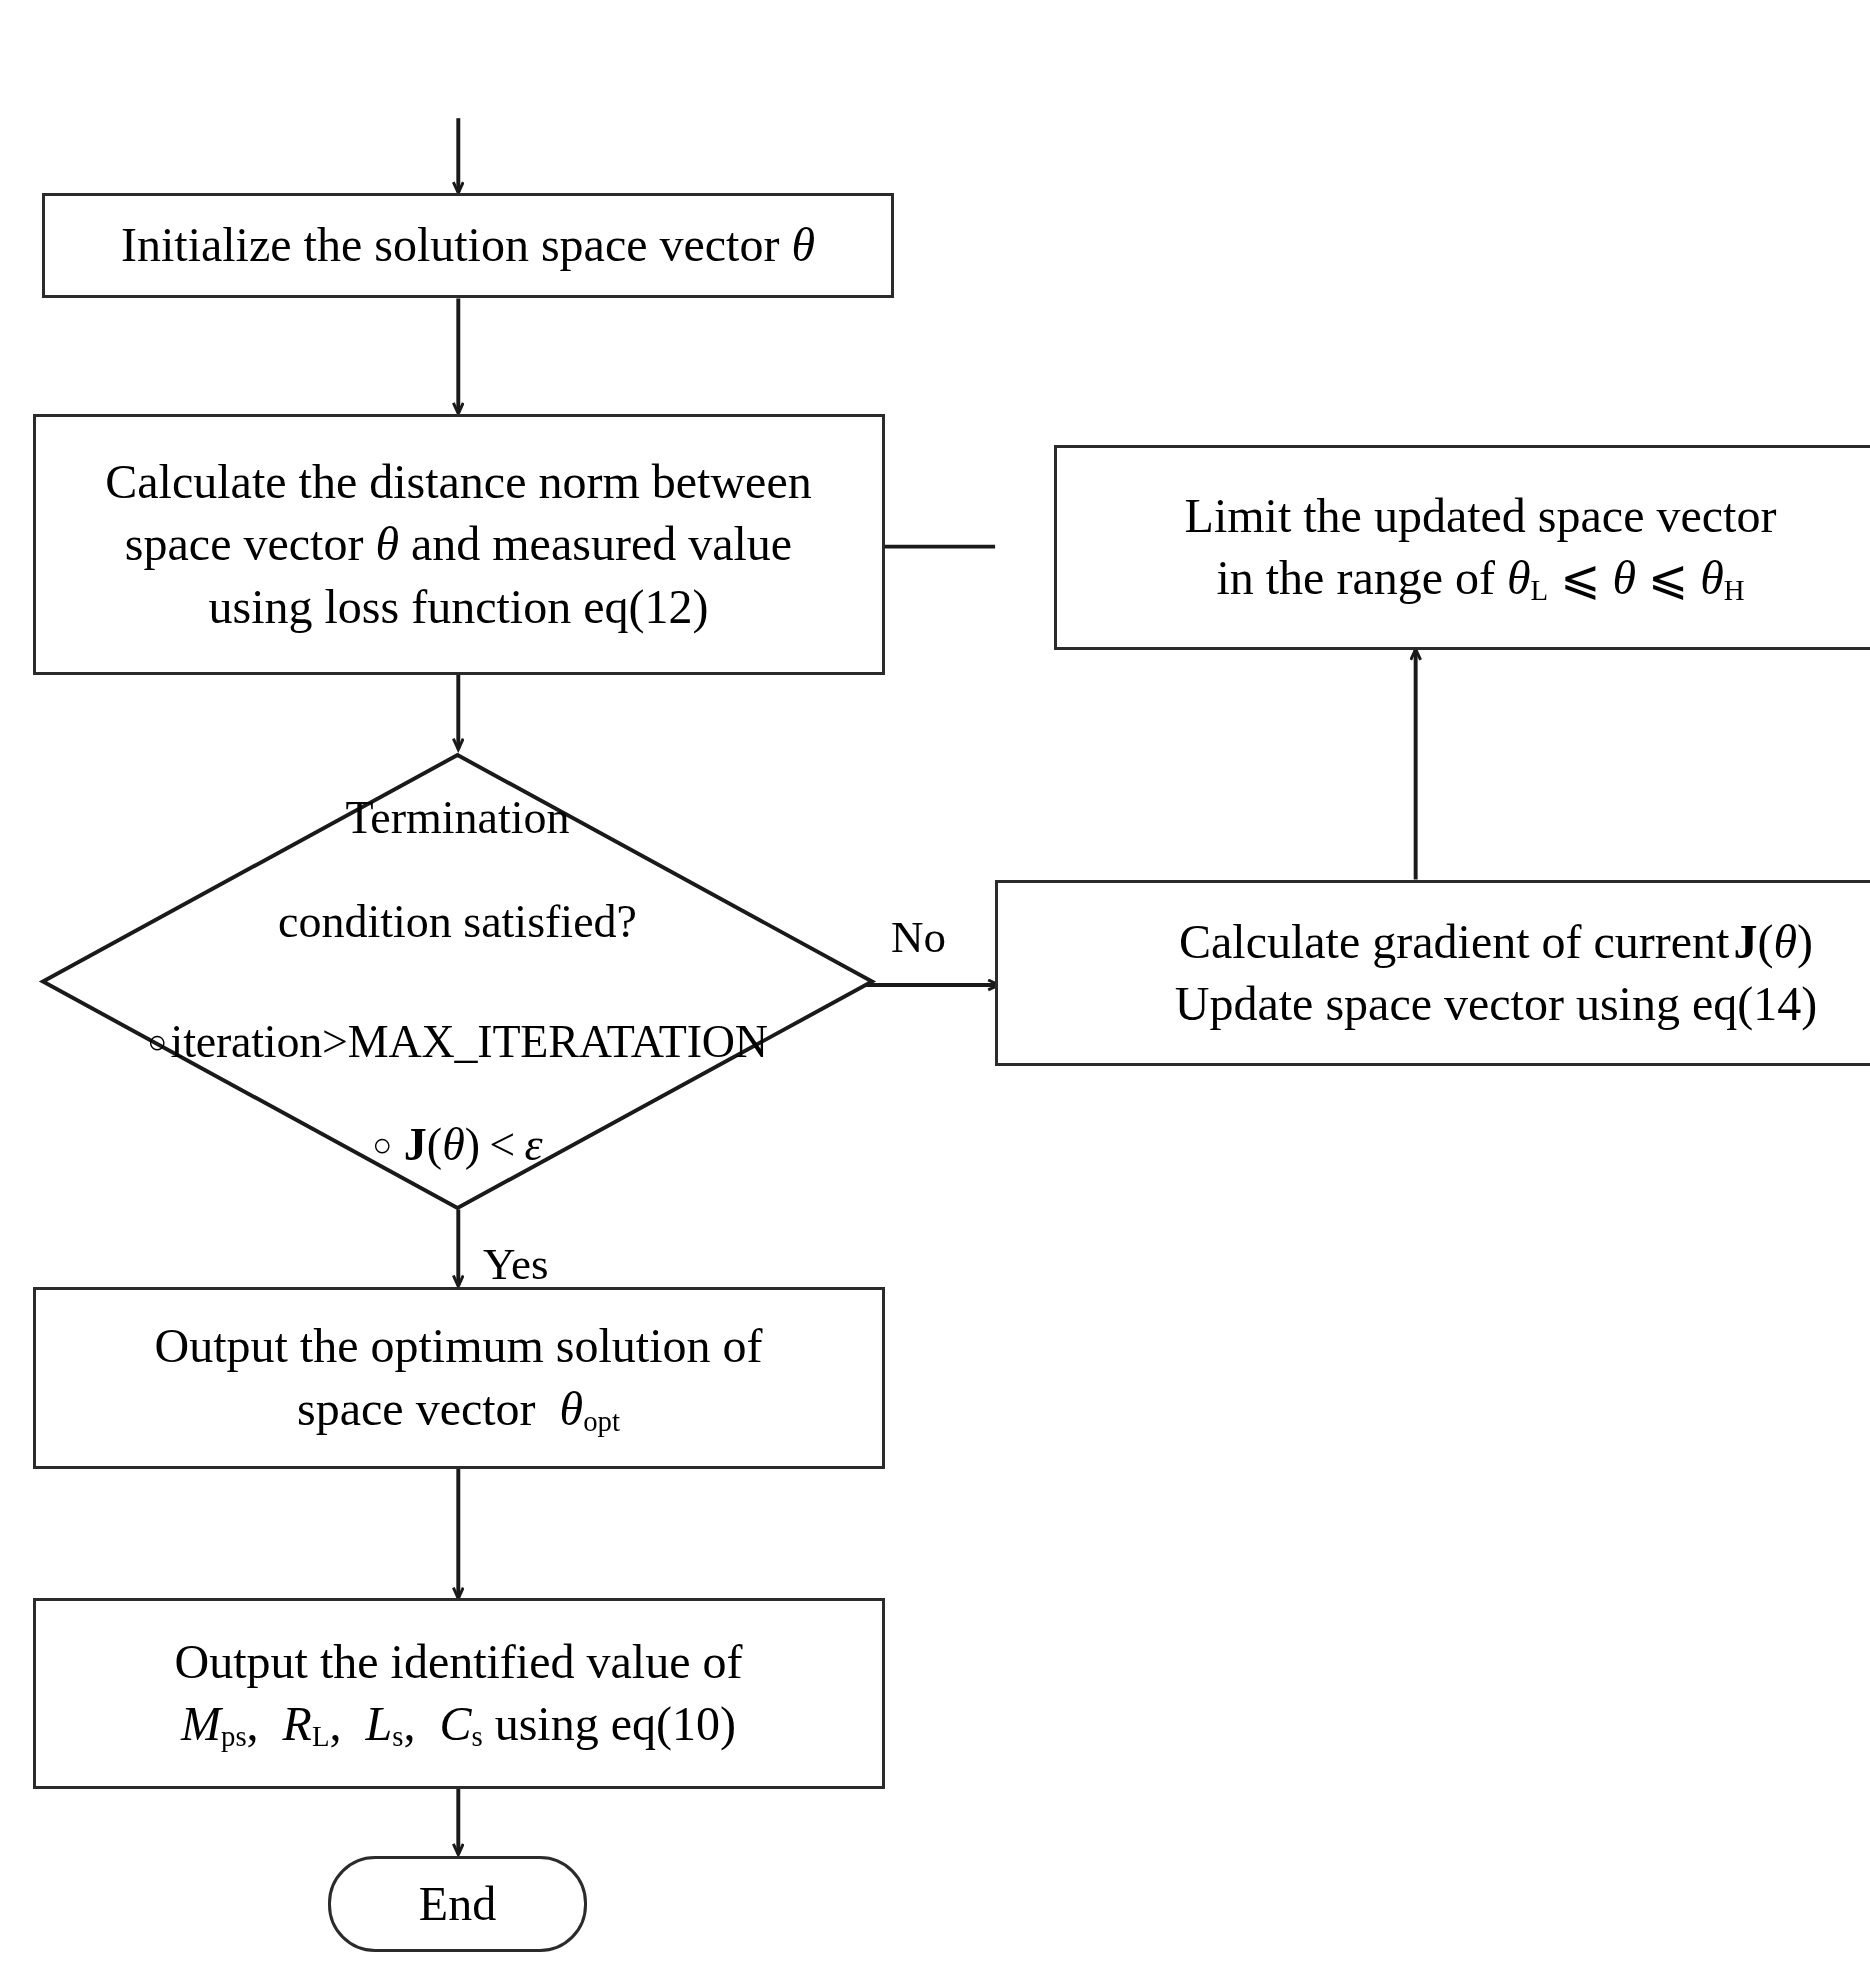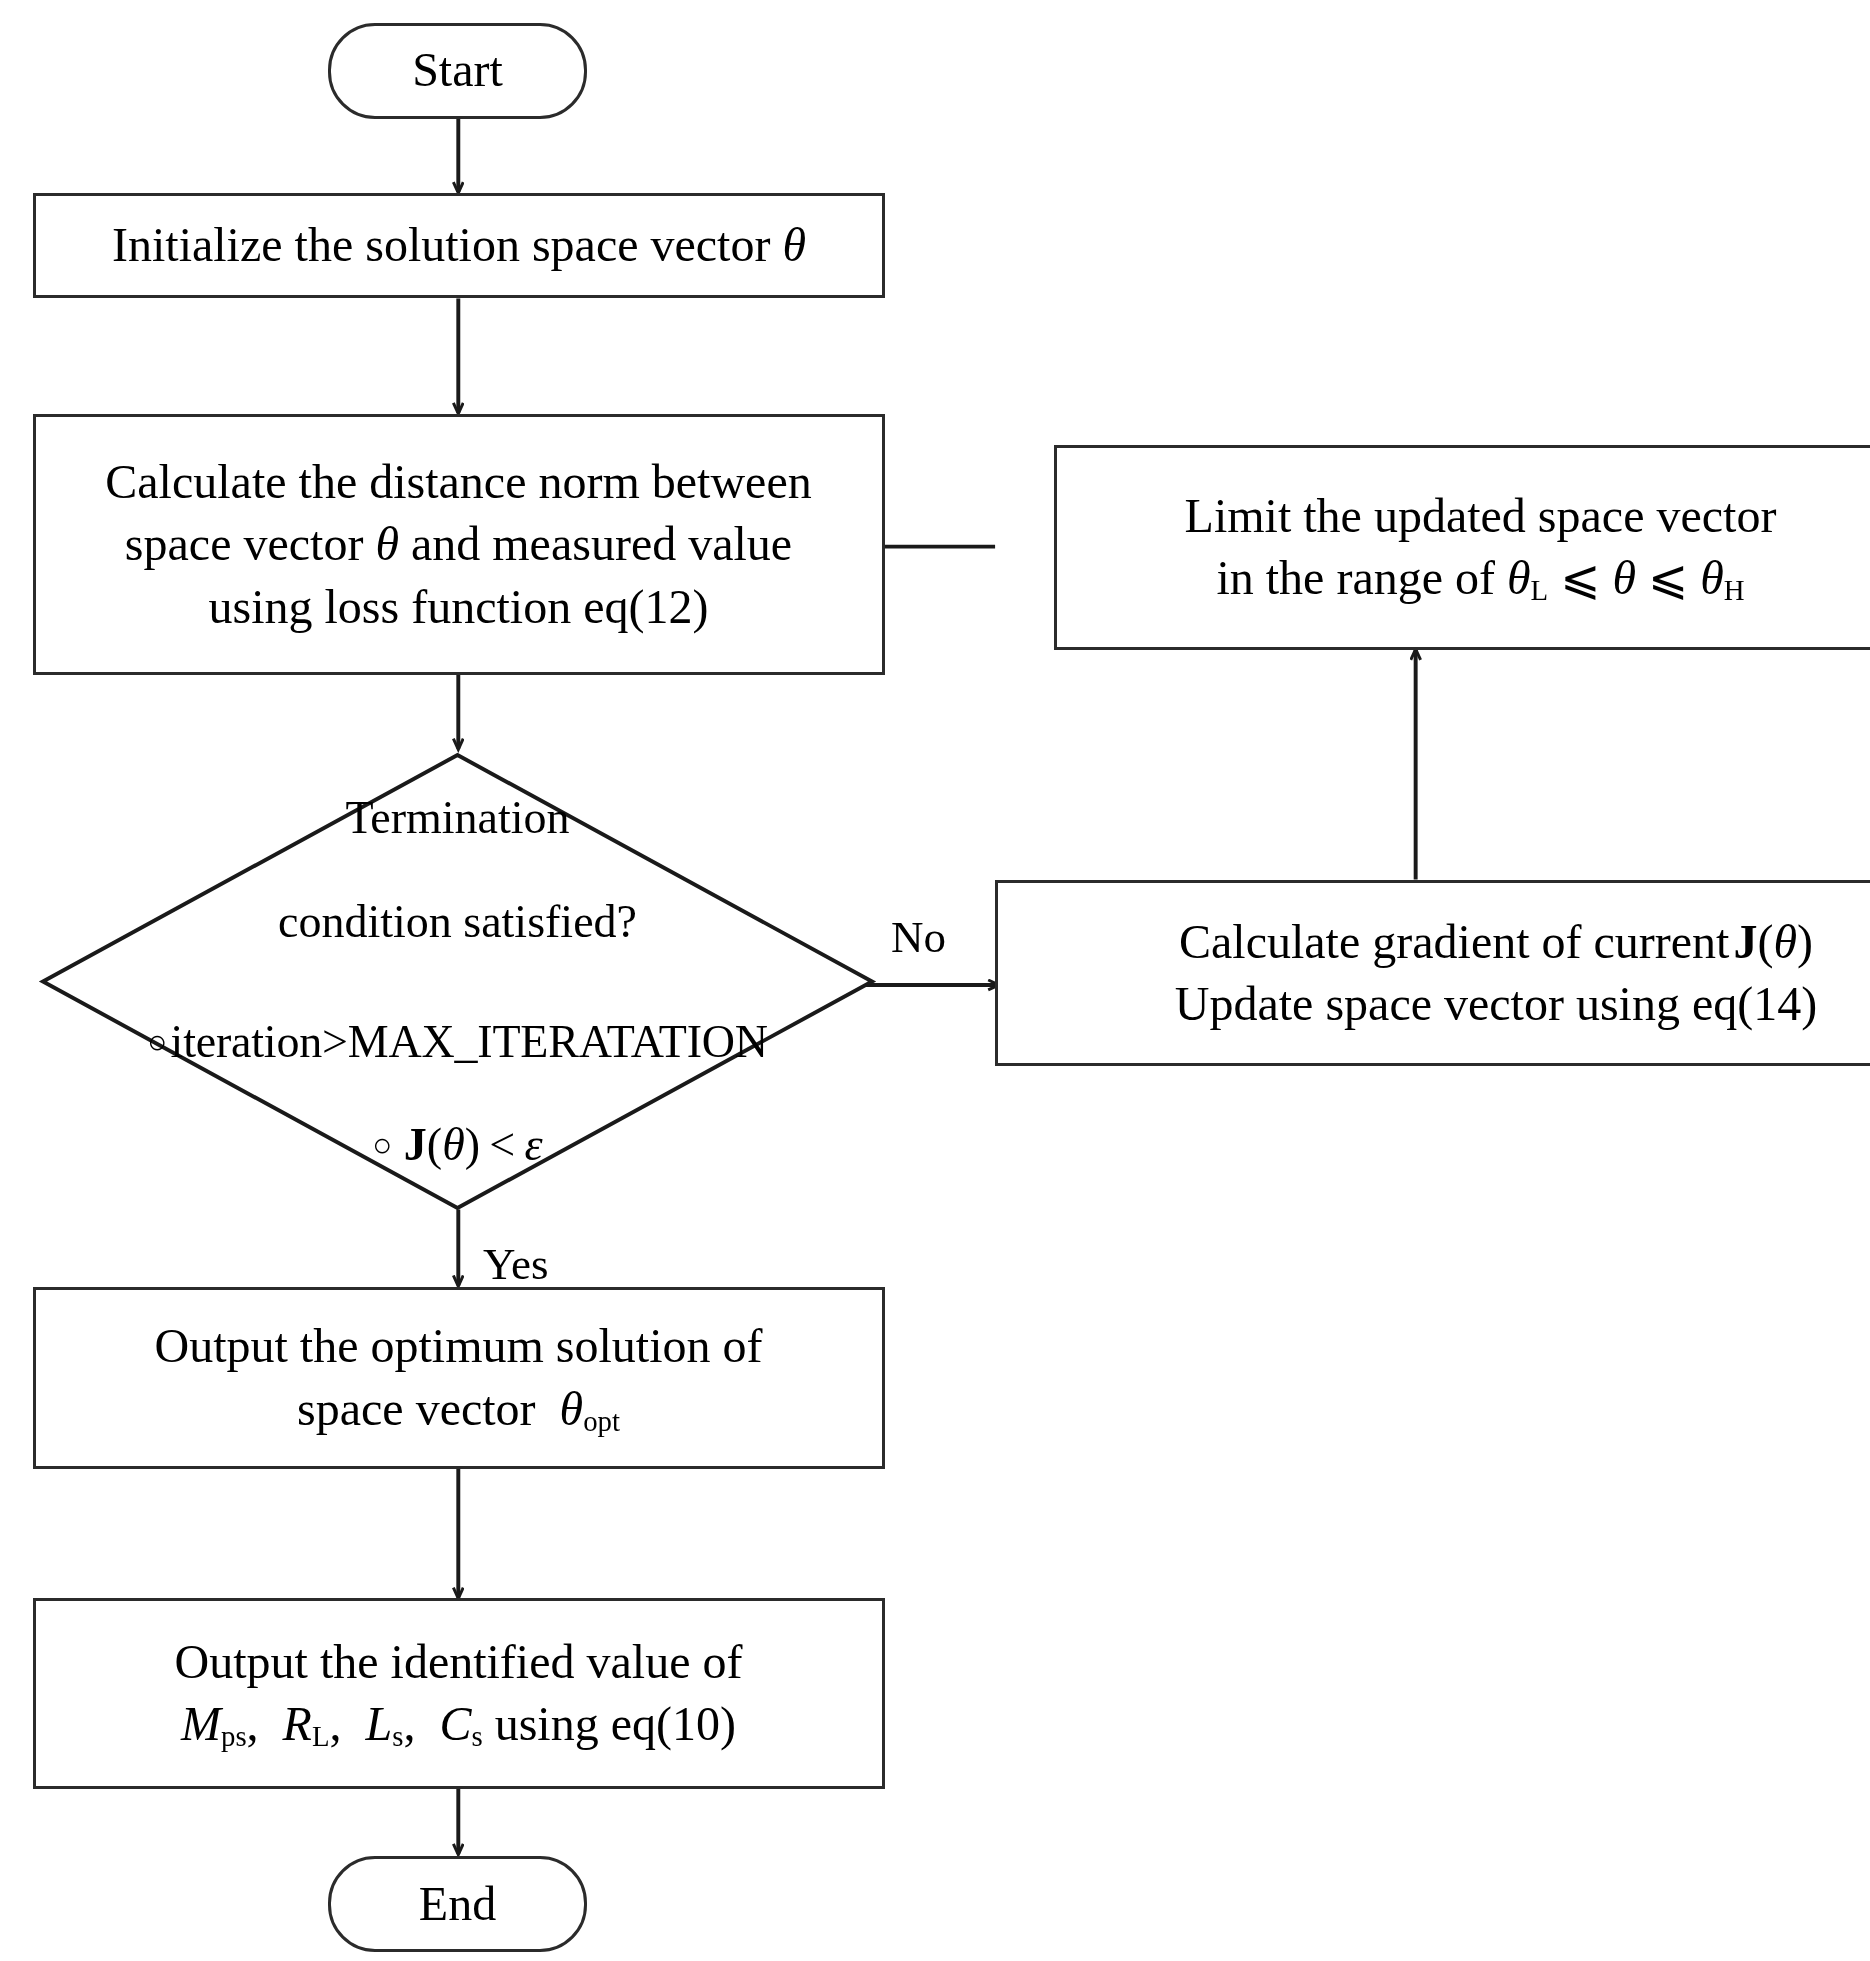--- a/index.html
+++ b/index.html
@@ -116,25 +116,22 @@
 
     <line x1="1437" y1="893" x2="1437" y2="660" stroke="#1a1a1a" stroke-width="4" marker-end="url(#arrowhead)"></line>
 
     <line x1="465" y1="1228" x2="465" y2="1305" stroke="#1a1a1a" stroke-width="4" marker-end="url(#arrowhead)"></line>
 
     <line x1="465" y1="1490" x2="465" y2="1622" stroke="#1a1a1a" stroke-width="4" marker-end="url(#arrowhead)"></line>
 
     <line x1="465" y1="1815" x2="465" y2="1882" stroke="#1a1a1a" stroke-width="4" marker-end="url(#arrowhead)"></line>
   </svg>
 
-  <div class="node terminator fs-term" style="left:328px; top:22.7px; width:259px; height:96px;">
-    <span class="label-text">Start</span>
-  </div>
 
-  <div class="node fs-box" style="left:33px; top:193px; width:852px; height:105px;">
+  <div class="node fs-box" style="left:42px; top:193px; width:852px; height:105px;">
     <span class="label-text">
       <span>Initialize the solution space vector <span class="mathvar">θ</span></span>
     </span>
   </div>
 
   <div class="node fs-box" style="left:32.5px; top:414px; width:852px; height:261px;">
     <span class="label-text">
       <span>Calculate the distance norm between</span><br>
       <span>space vector <span class="mathvar">θ</span> and measured value</span><br>
       <span>using loss function eq(12)</span>

